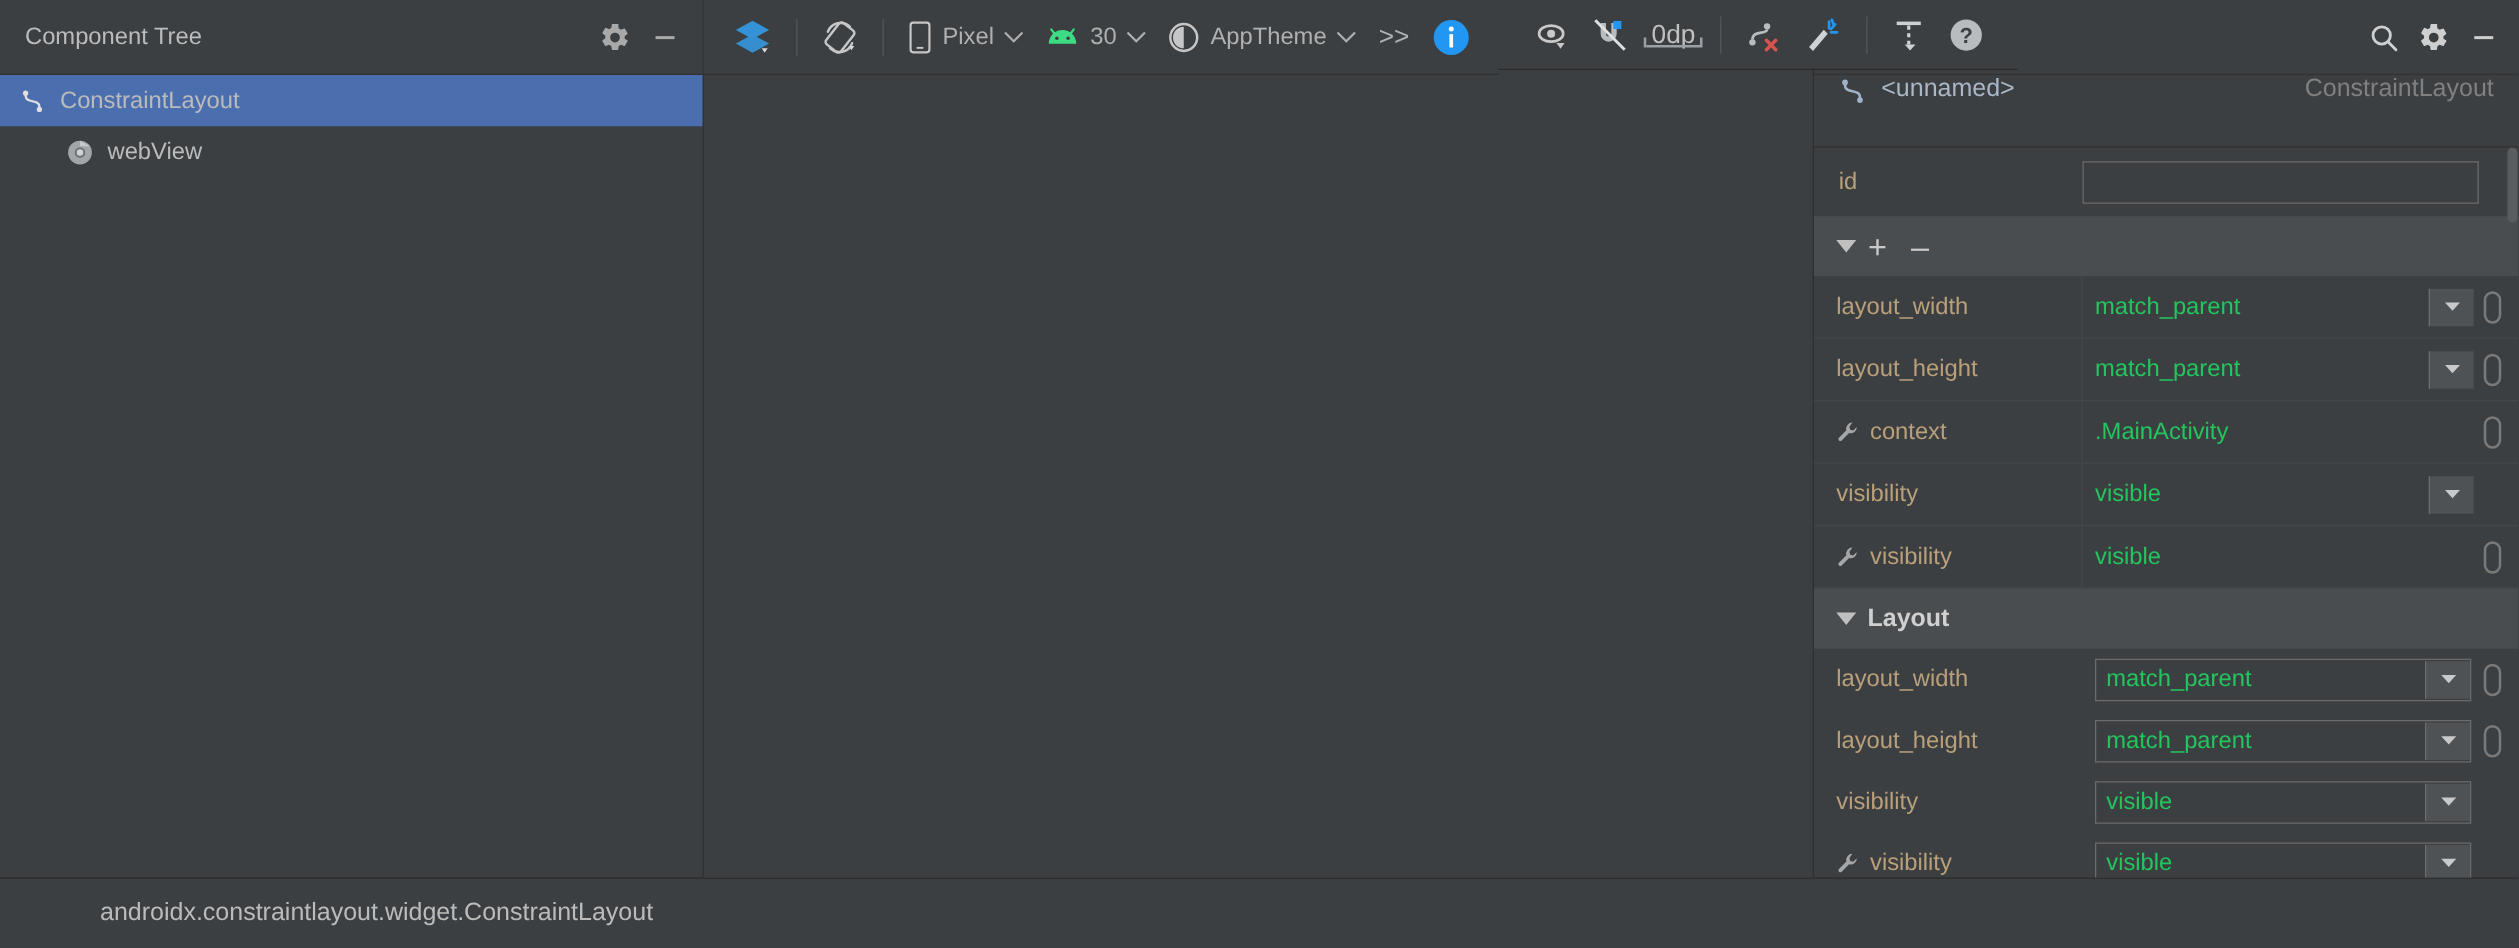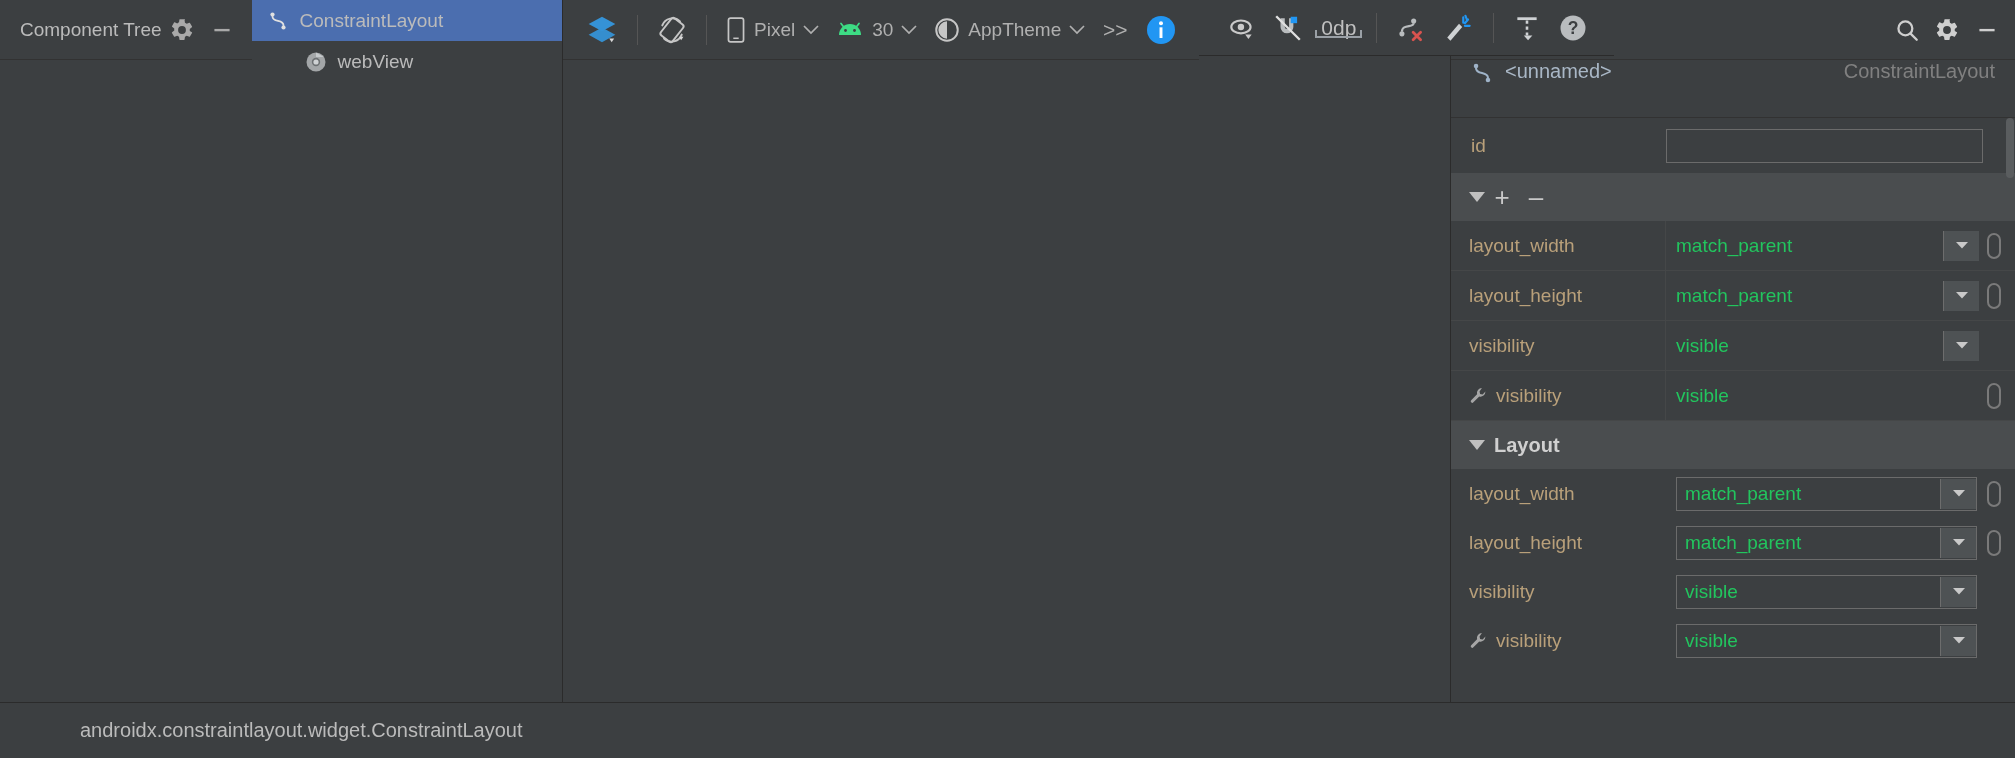--- a/index.html
+++ b/index.html
@@ -15,21 +15,21 @@
     display: flex;
     flex-direction: column;
     background: #3c3f41;
   }
   .main-row { display: flex; flex: 1; min-height: 0; }
 
   
   .tree-pane {
     width: 563px;
     background: #3c3f41;
-    display: flex; flex-direction: row;
+    display: flex; flex-direction: column;
     border-right: 1px solid #2b2b2b;
   }
   .tree-header {
     height: 60px;
     background: #3c3f41;
     display: flex; align-items: center;
     padding: 0 10px 0 20px;
     border-bottom: 1px solid #323232;
   }
   .tree-title {
@@ -480,20 +480,34 @@
             <span class="val-text">match_parent</span>
             <span class="dd-btn">
               <svg width="14" height="9" viewBox="0 0 14 9">
                   <path d="M1 1 L7 7.6 L13 1 Z" fill="#c9c9c9"></path>
                 </svg>
             </span>
             <span class="pill"></span>
           </div>
         </div>
 
+        <div class="attr-row">
+          <div class="attr-key">
+            <span class="wrench">
+              <svg width="19" height="19" viewBox="0 0 20 20" fill="#a6a6a6">
+                <path d="M13.6 2.2 a5.2 5.2 0 0 0 -5.1 6.5 L2.3 14.9 a1.6 1.6 0 0 0 2.3 2.3 l6.2 -6.2 a5.2 5.2 0 0 0 6.5 -5.1 l-3 3 -2.6 -0.6 -0.6 -2.6 z"></path>
+              </svg>
+            </span>
+            <span>context</span>
+          </div>
+          <div class="attr-val">
+            <span class="val-text">.MainActivity</span>
+            <span class="pill"></span>
+          </div>
+        </div>
 
         <div class="attr-row">
           <div class="attr-key">visibility</div>
           <div class="attr-val">
             <span class="val-text">visible</span>
             <span class="dd-btn">
               <svg width="14" height="9" viewBox="0 0 14 9">
                   <path d="M1 1 L7 7.6 L13 1 Z" fill="#c9c9c9"></path>
                 </svg>
             </span>

